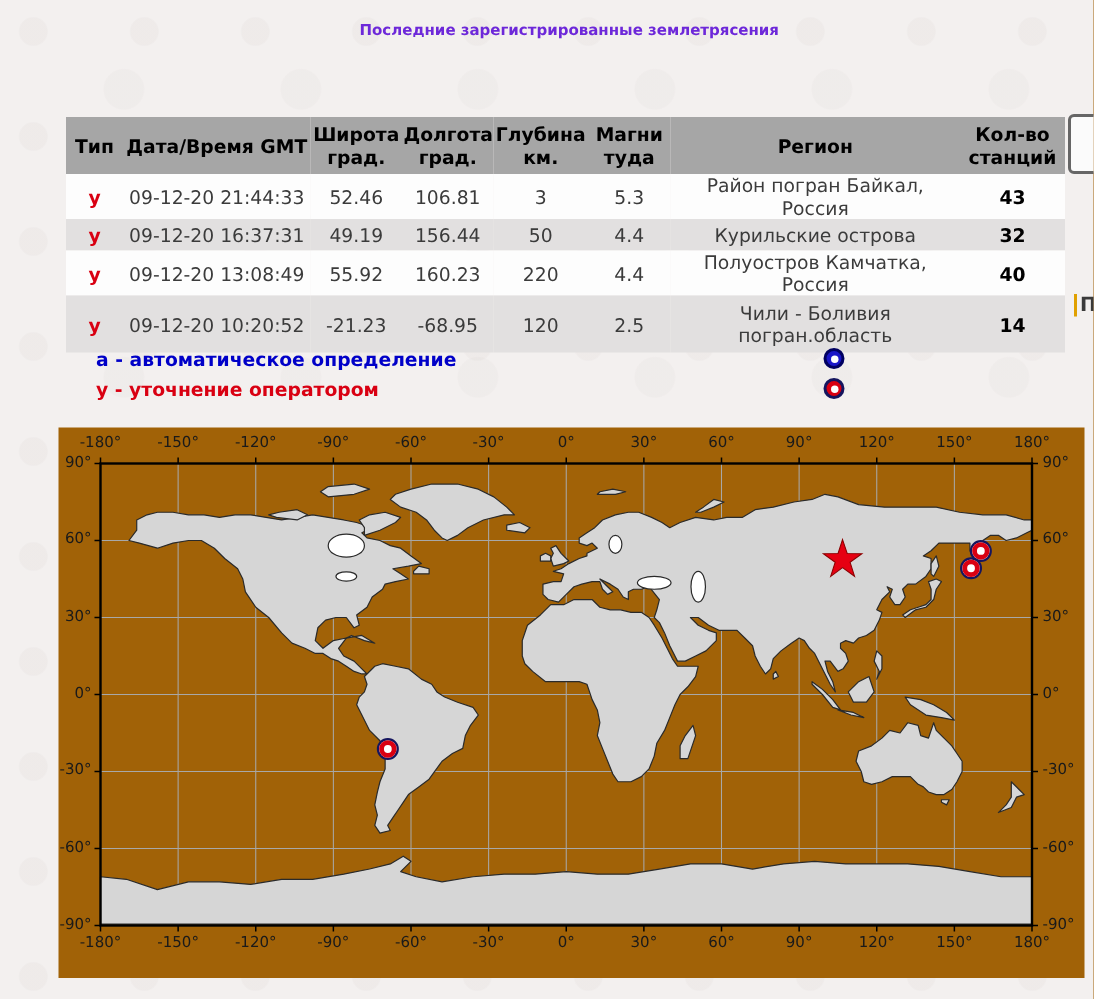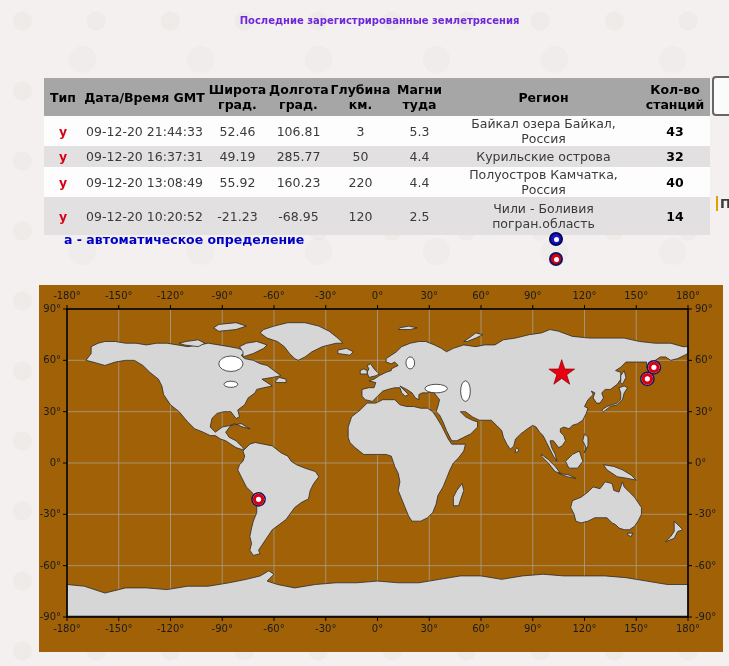--- a/index.html
+++ b/index.html
@@ -86,28 +86,28 @@
     </tr>
   </thead>
   <tbody>
       <tr>
         <td class="c-type">у</td>
         <td class="c-datetime">09-12-20 21:44:33</td>
         <td class="c-lat">52.46</td>
         <td class="c-lon">106.81</td>
         <td class="c-depth">3</td>
         <td class="c-mag">5.3</td>
-        <td class="c-region">Байкал озера Байкал, Россия</td>
+        <td class="c-region">Район погран Байкал, Россия</td>
         <td class="c-stations">43</td>
       </tr>
       <tr>
         <td class="c-type">у</td>
         <td class="c-datetime">09-12-20 16:37:31</td>
         <td class="c-lat">49.19</td>
-        <td class="c-lon">285.77</td>
+        <td class="c-lon">156.44</td>
         <td class="c-depth">50</td>
         <td class="c-mag">4.4</td>
         <td class="c-region">Курильские острова</td>
         <td class="c-stations">32</td>
       </tr>
       <tr>
         <td class="c-type">у</td>
         <td class="c-datetime">09-12-20 13:08:49</td>
         <td class="c-lat">55.92</td>
         <td class="c-lon">160.23</td>
@@ -130,21 +130,21 @@
     </tbody>
 </table>
 
 <div id="scrollbox" class="abs"></div>
 <div id="fragment" class="abs">П</div>
 
 <div id="legend" class="abs">
     <div class="legend-row"><span class="legend-label" style="color: rgb(0, 0, 200);">а - автоматическое определение</span><span class="ring" style="border-color: rgb(0, 0, 96); background: rgb(26, 22, 200);">
         <span class="ring-dot"></span>
       </span></div>
-    <div class="legend-row"><span class="ring" style="border-color: rgb(21, 21, 94); background: rgb(217, 0, 18);">
+    <div class="legend-row"><span class="legend-label" style="color: rgb(217, 0, 18);">у - уточнение оператором</span><span class="ring" style="border-color: rgb(21, 21, 94); background: rgb(217, 0, 18);">
         <span class="ring-dot"></span>
       </span></div>
   </div>
 
 <div id="map-panel" class="abs">
   <svg id="mapsvg" width="684" height="367">
     <g id="grid">
         <line x1="79.75" y1="24" x2="79.75" y2="332" class="grid"></line>
         <line x1="131.5" y1="24" x2="131.5" y2="332" class="grid"></line>
         <line x1="183.25" y1="24" x2="183.25" y2="332" class="grid"></line>

